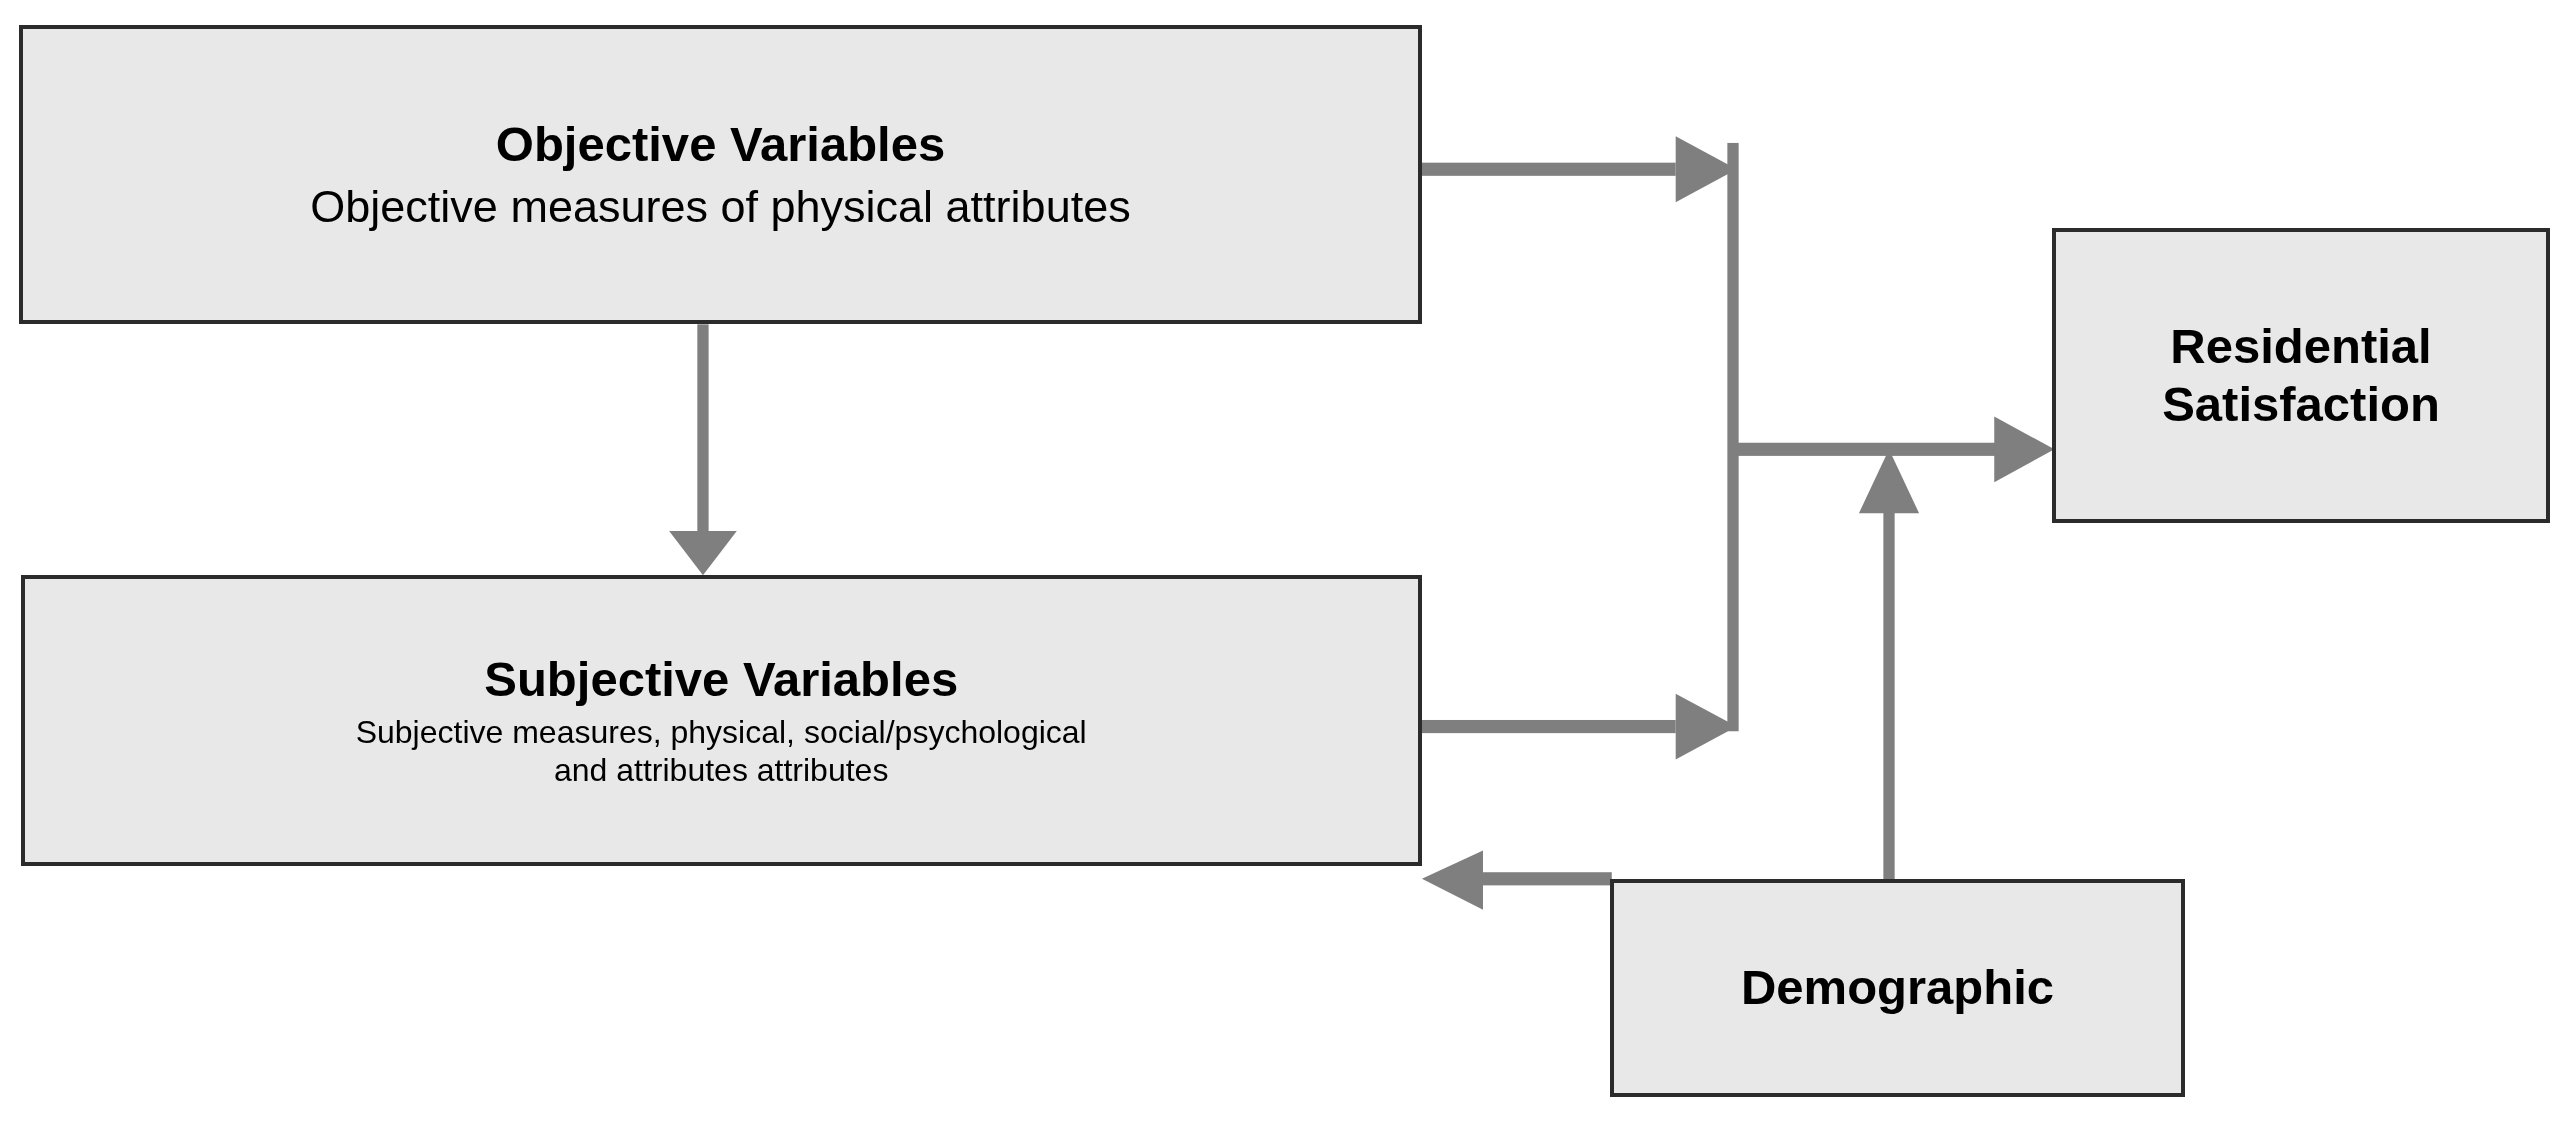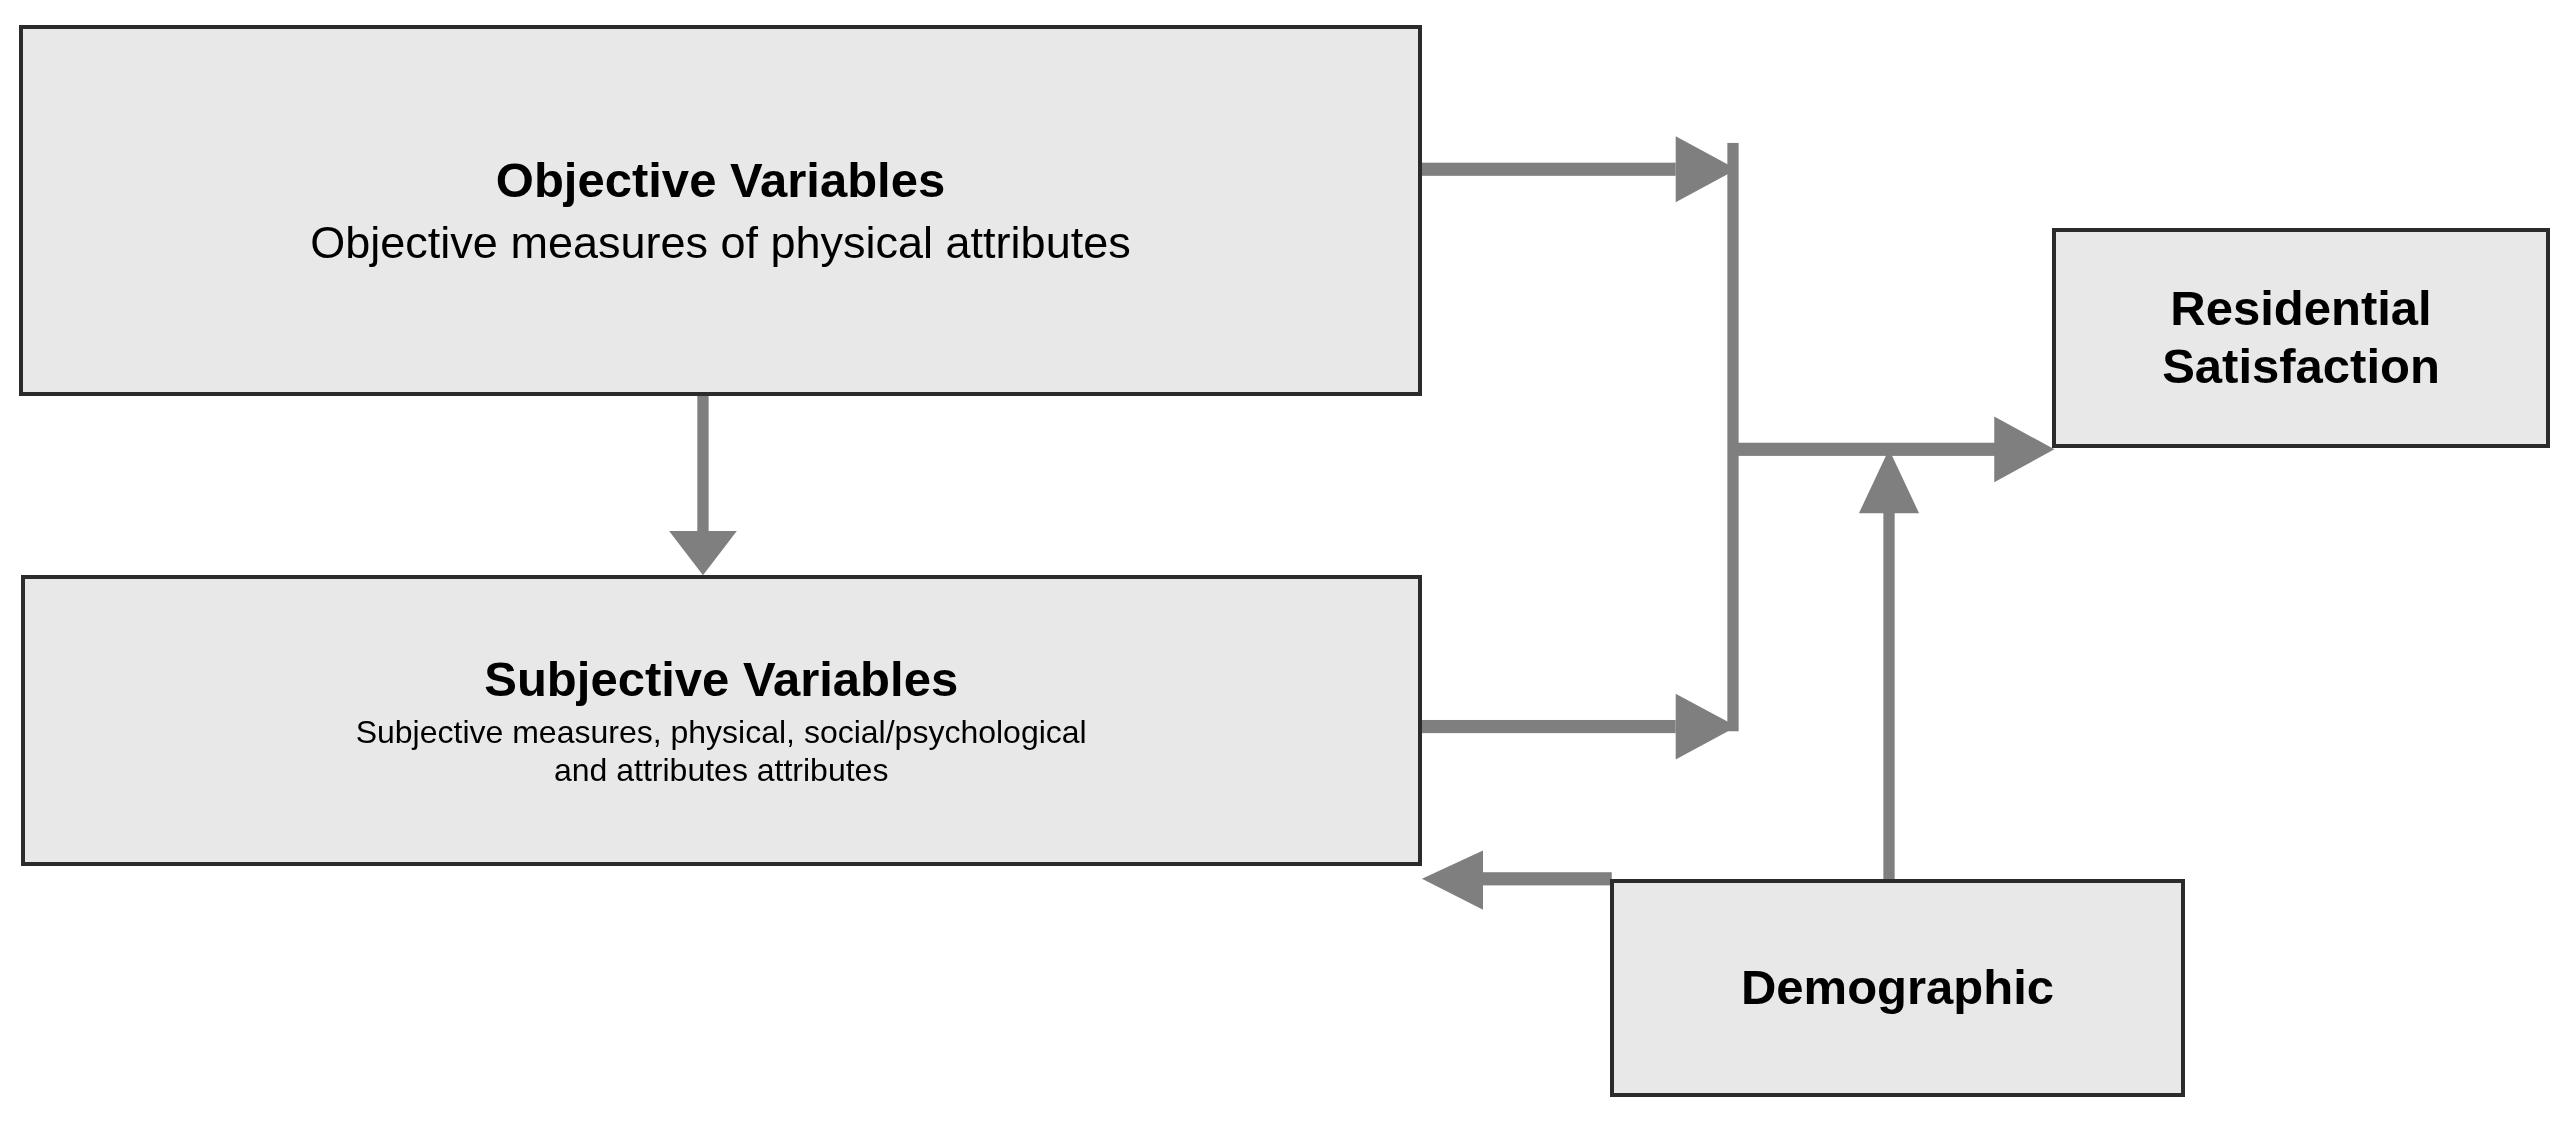--- a/index.html
+++ b/index.html
@@ -40,35 +40,35 @@
   }
   .node-title {
     font-weight: bold;
   }
   .node-subtitle {
     font-weight: normal;
   }
 
   
   #node-objective {
-    left: 19px;  top: 25px;  width: 1403px; height: 371px;
+    left: 19px;  top: 25px;  width: 1403px; height: 299px;
     padding: 0 38px;
   }
   #node-objective .node-title    { font-size: 49px; margin-bottom: 5.6px; }
   #node-objective .node-subtitle { font-size: 45px; }
 
   #node-subjective {
     left: 20.7px;  top: 575px; width: 1401px; height: 291px;
     padding: 0 12px;
   }
   #node-subjective .node-title    { font-size: 49px; margin-bottom: 5.6px; }
   #node-subjective .node-subtitle { font-size: 32px; }
 
   #node-residential {
-    left: 2052px; top: 228px; width: 498px; height: 220px;
+    left: 2052px; top: 228px; width: 498px; height: 295px;
     padding: 0 17px;
   }
   #node-residential .node-title { font-size: 49px; }
 
   #node-demographic {
     left: 1610px; top: 879px; width: 575px; height: 218px;
     padding: 0 35px;
   }
   #node-demographic .node-title { font-size: 49px; }
 </style>

